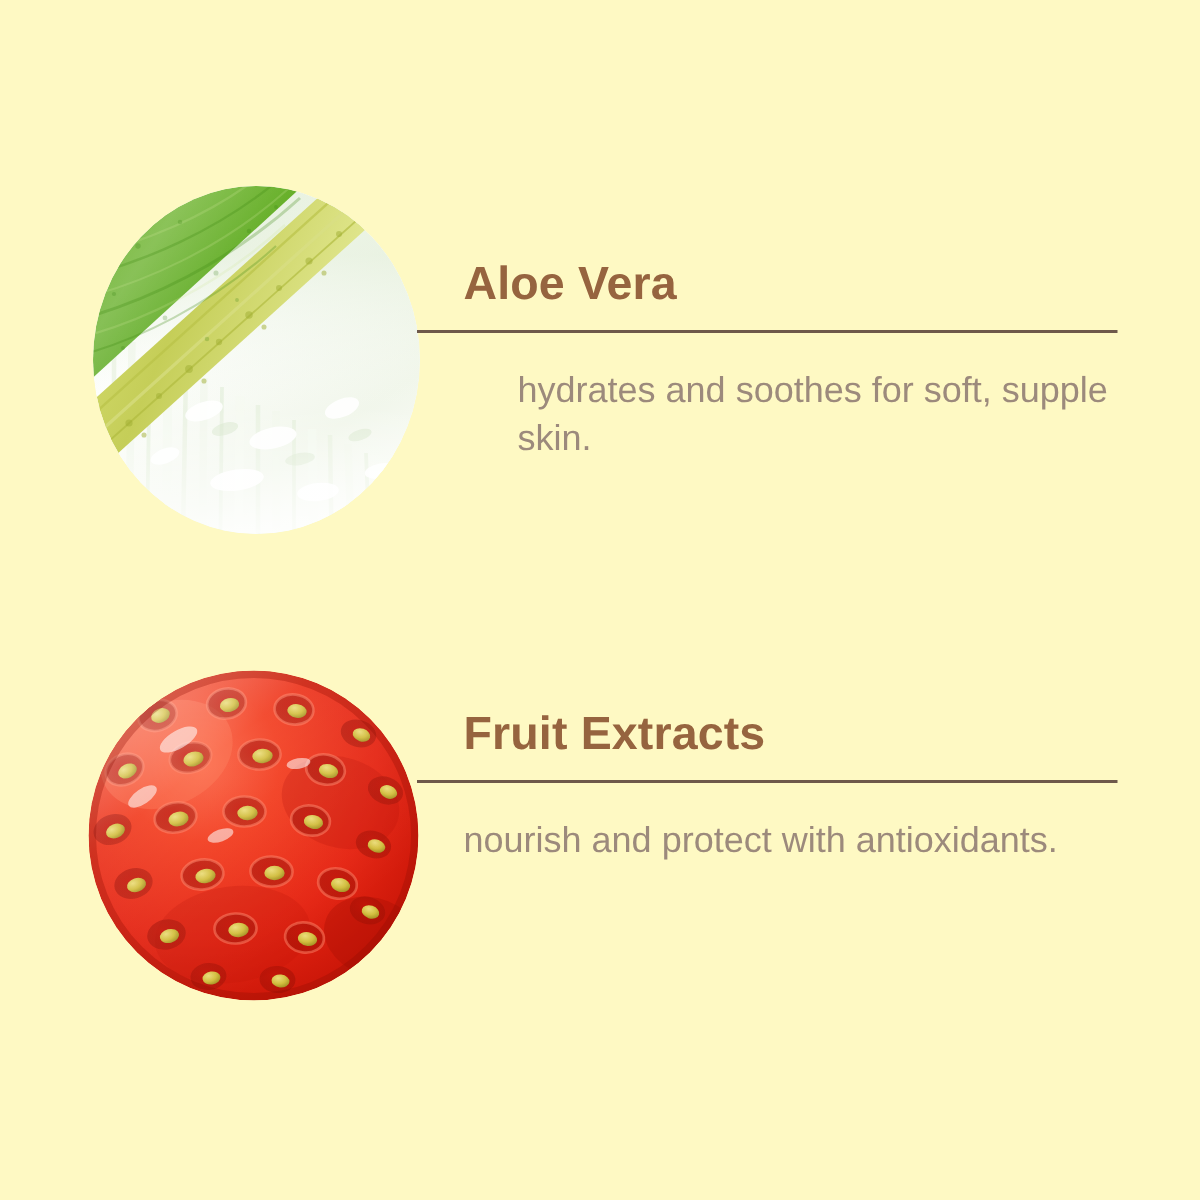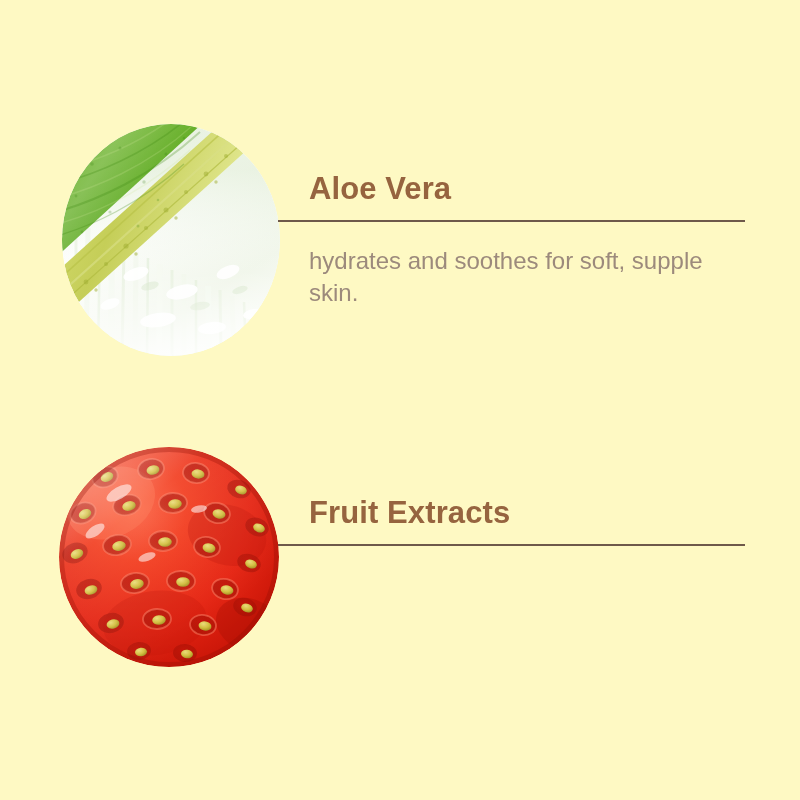--- a/index.html
+++ b/index.html
@@ -51,21 +51,21 @@
   }
   .media svg { display: block; width: 100%; height: 100%; }
 
   
   .copy {
     position: absolute;
     left: 309px;
     width: 440px;
   }
   .copy-aloe  { top: 62px; }
-  .copy-fruit { top: 61px; }
+  .copy-fruit { top: 37px; }
 
   .feature-title {
     margin: 0;
     font-family: "Liberation Sans", sans-serif;
     font-size: 31px;
     font-weight: 700;
     letter-spacing: 0.1px;
     color: #96643F;
     line-height: 1.1;
     white-space: nowrap;
@@ -85,21 +85,21 @@
     position: absolute;
     margin: 0;
     left: 0;
     width: 420px;
     font-family: "Liberation Sans", sans-serif;
     font-size: 24px;
     font-weight: 400;
     line-height: 1.32;
     color: #9C8A7C;
   }
-  .desc-aloe  { top: 73px; }
+  .desc-aloe  { top: 73px; margin-left: 36px; }
   .desc-fruit { top: 73px; }
 </style>
 </head>
 <body>
 
 <div class="page">
 
   <section class="feature" id="feature-aloe">
 
     <div class="media media-aloe">
@@ -377,16 +377,17 @@
           <rect x="0" y="0" width="220" height="220" fill="url(#berryGloss)"></rect>
 
           <circle cx="110" cy="110" r="108" fill="none" stroke="#8E0D02" stroke-width="6" opacity="0.30"></circle>
         </g>
       </svg>
     </div>
 
     <div class="copy copy-fruit">
       <h2 class="feature-title">Fruit Extracts</h2>
       <div class="divider divider-fruit"></div>
+      <p class="feature-desc desc-fruit">nourish and protect with antioxidants.</p>
     </div>
   </section>
 
 </div>
 
 </body></html>

